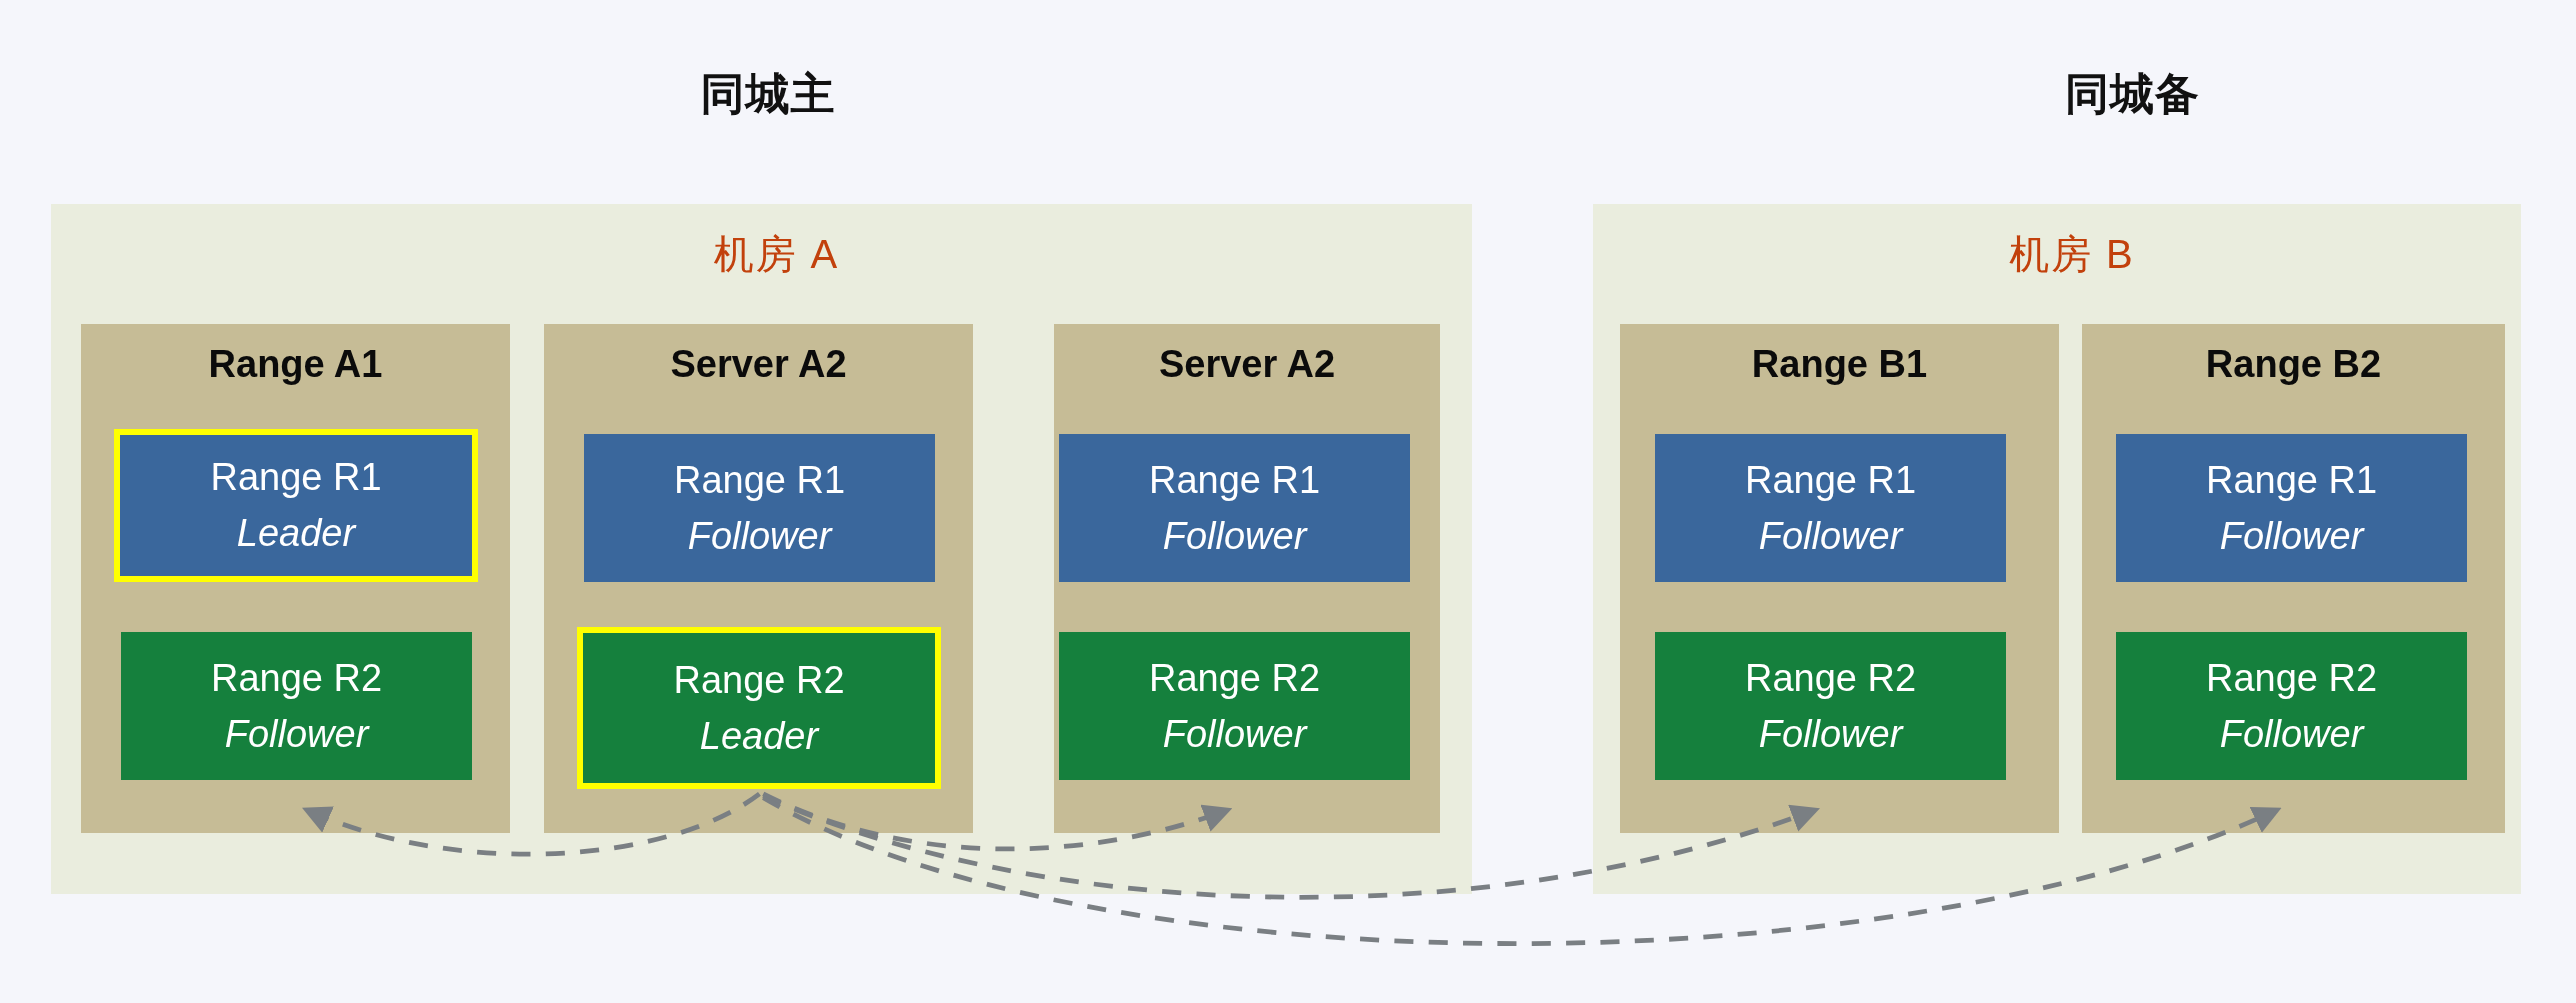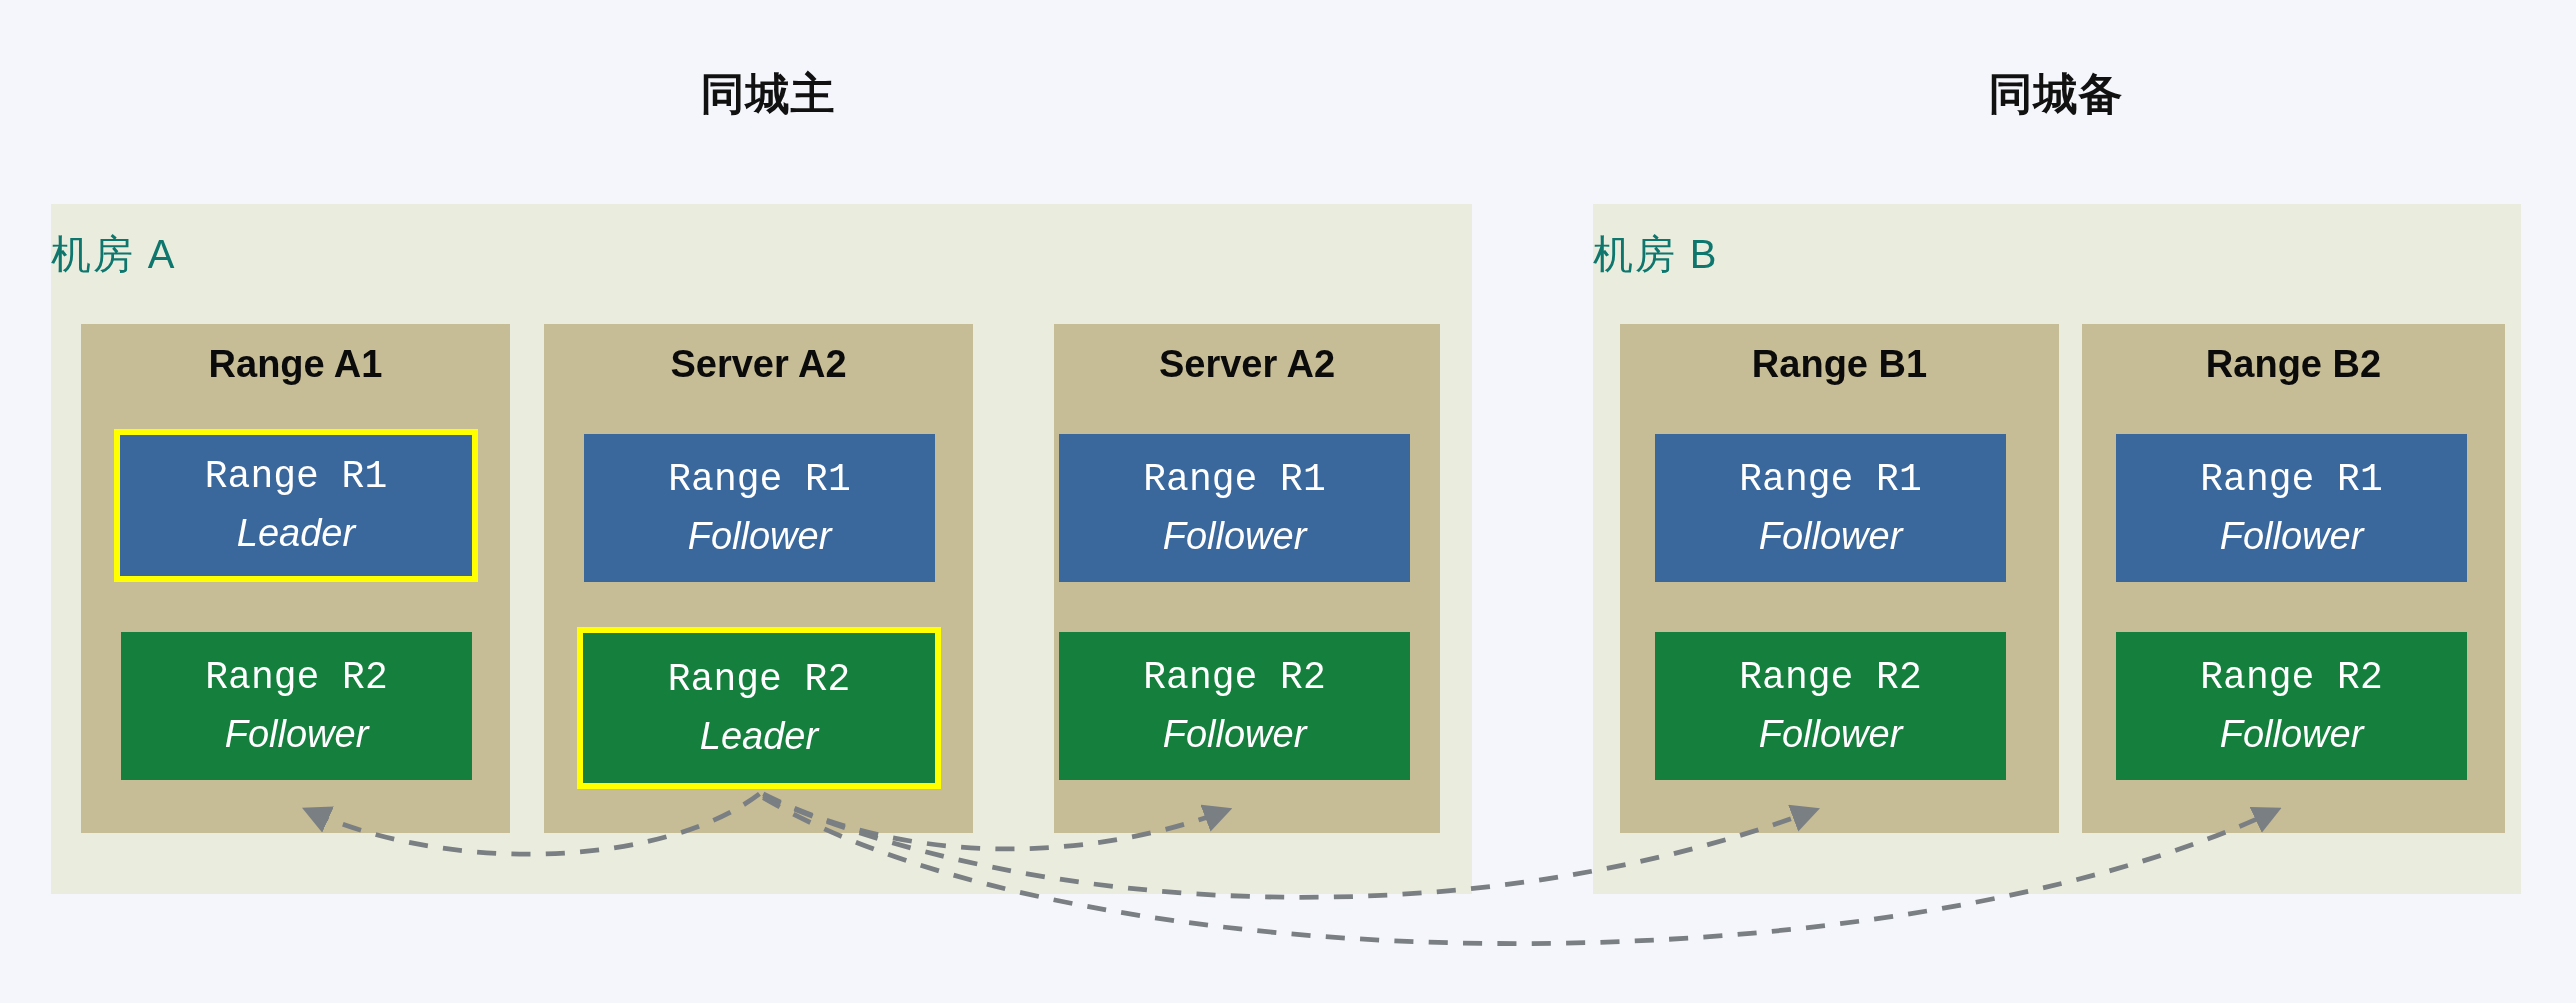--- a/index.html
+++ b/index.html
@@ -23,24 +23,26 @@
   }
 
   .dc{
     position:absolute;
     background:#eaedde;
     box-sizing:border-box;
   }
   .dc-label{
     position:absolute;
     top:23px;left:0;right:0;
+    text-align:center;
     font-size:40px;
-    color:#0f766e;
+    color:#c2410c;
     letter-spacing:1.9px;
     white-space:nowrap;
+    padding-left:30px;
   }
 
   .server{
     position:absolute;
     background:#c6bc96;
     box-sizing:border-box;
   }
   .server-label{
     position:absolute;
     top:19px;left:0;right:0;
@@ -61,21 +63,20 @@
     color:#ffffff;
     line-height:1.02;
   }
   .range.blue{background:#3a679c;}
   .range.red{background:#15803d;}
   .range.leader{border:6.7px solid #ffff00;}
   .range .r-name{
     font-size:38px;
     font-weight:normal;
     white-space:nowrap;
-    font-family:Liberation Mono, monospace;
   }
   .range .r-role{
     font-size:38px;
     font-style:italic;
     white-space:nowrap;
     margin-top:17px;
   }
 
   #arrows{
     position:absolute;
@@ -85,21 +86,21 @@
   }
 </style>
 </head>
 <body>
 
 <div id="stage">
 
   <div class="dc-title" style="left:539px;top:65px;width:458px;">
     <span>同城主</span>
   </div>
-  <div class="dc-title" style="left:1827px;top:65px;width:458px;">
+  <div class="dc-title" style="left:1742px;top:65px;width:458px;text-align:right;">
     <span>同城备</span>
   </div>
 
   <div class="dc" style="left:51px;top:204px;width:1421px;height:690px;">
     <div class="dc-label">机房 A</div>
   </div>
 
   <div class="server" style="left:81px;top:324px;width:429px;height:509px;">
     <div class="server-label">Range A1</div>
   </div>

